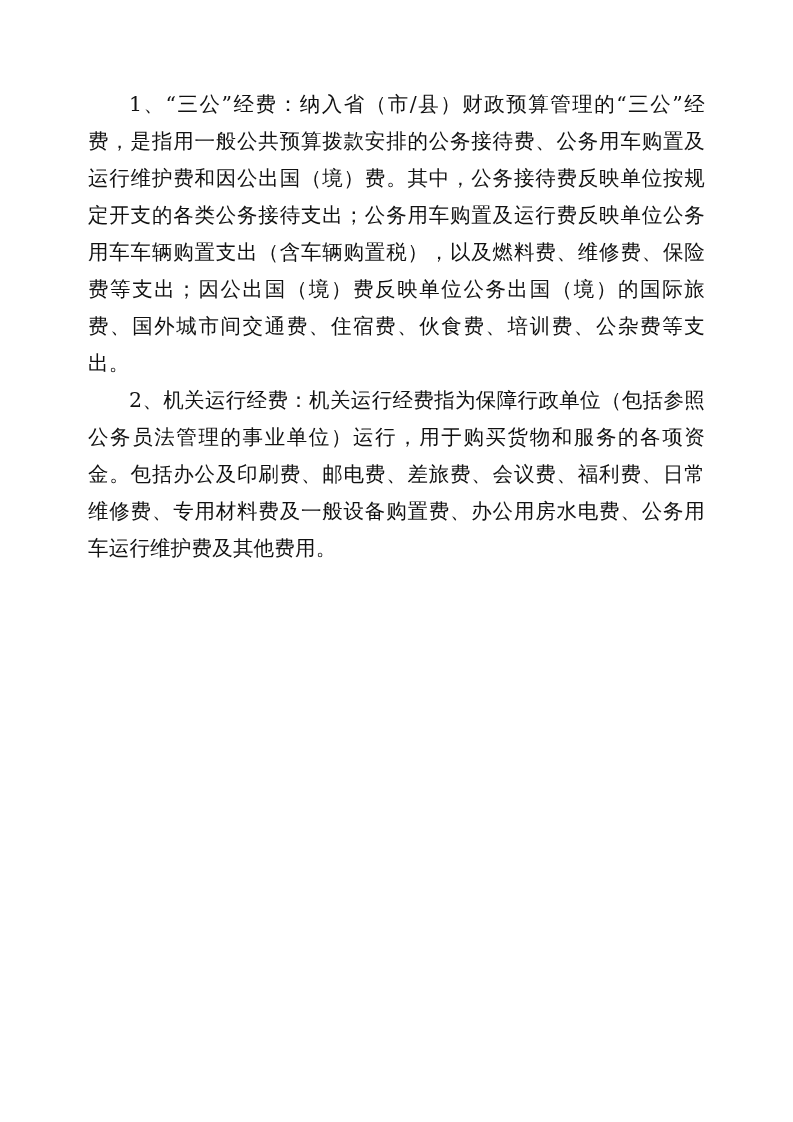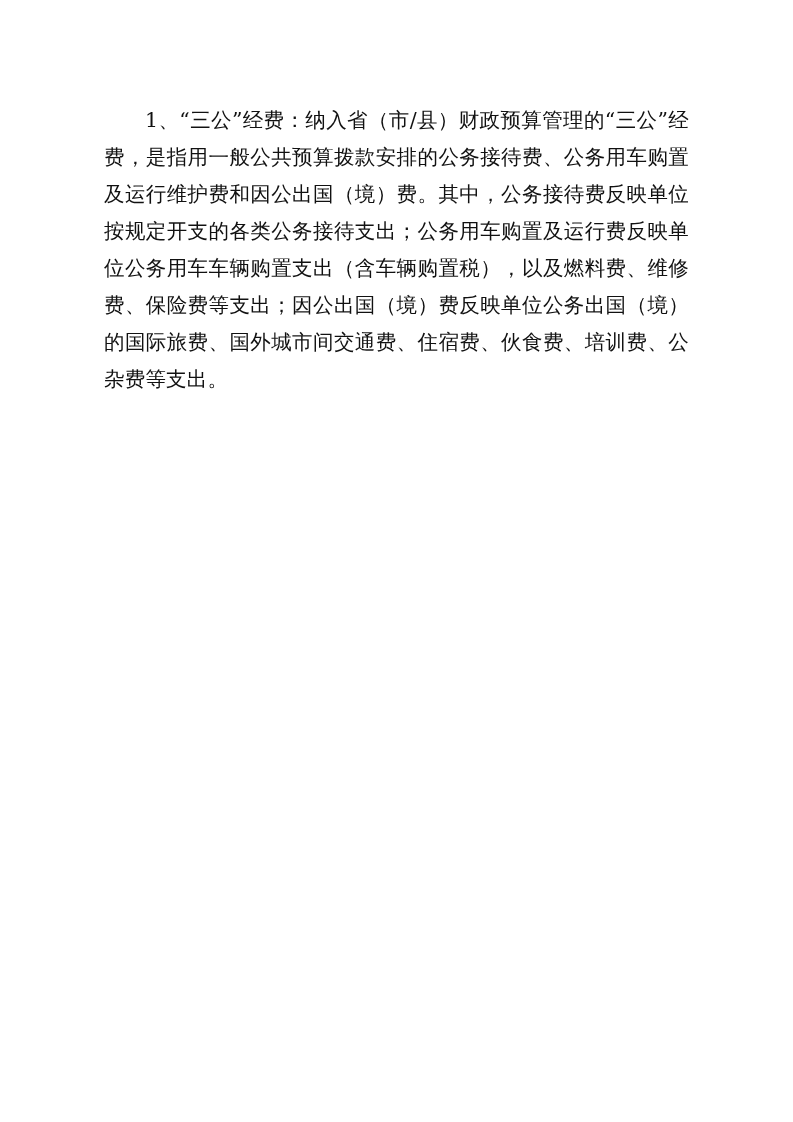--- a/index.html
+++ b/index.html
@@ -26,28 +26,29 @@
     left: 88px;
     top: 86px;
     width: 617px;
   }
   .para {
     font-size: 20.5px;
     line-height: 37px;
     text-align: justify;
     text-justify: inter-ideograph;
     text-indent: 2em;
-    margin: 16px;
+    margin: 0;
     letter-spacing: 0.2px;
     color: #111111;
   }
   .para + .para {
     margin-top: 0px;
   }
 </style>
 </head>
 <body>
 
 <div class="page">
   <div class="content">
     <p class="para">1、“三公”经费：纳入省（市/县）财政预算管理的“三公”经费，是指用一般公共预算拨款安排的公务接待费、公务用车购置及运行维护费和因公出国（境）费。其中，公务接待费反映单位按规定开支的各类公务接待支出；公务用车购置及运行费反映单位公务用车车辆购置支出（含车辆购置税），以及燃料费、维修费、保险费等支出；因公出国（境）费反映单位公务出国（境）的国际旅费、国外城市间交通费、住宿费、伙食费、培训费、公杂费等支出。</p>
+    <p class="para">2、机关运行经费：机关运行经费指为保障行政单位（包括参照公务员法管理的事业单位）运行，用于购买货物和服务的各项资金。包括办公及印刷费、邮电费、差旅费、会议费、福利费、日常维修费、专用材料费及一般设备购置费、办公用房水电费、公务用车运行维护费及其他费用。</p>
   </div>
 </div>
 
 </body></html>

